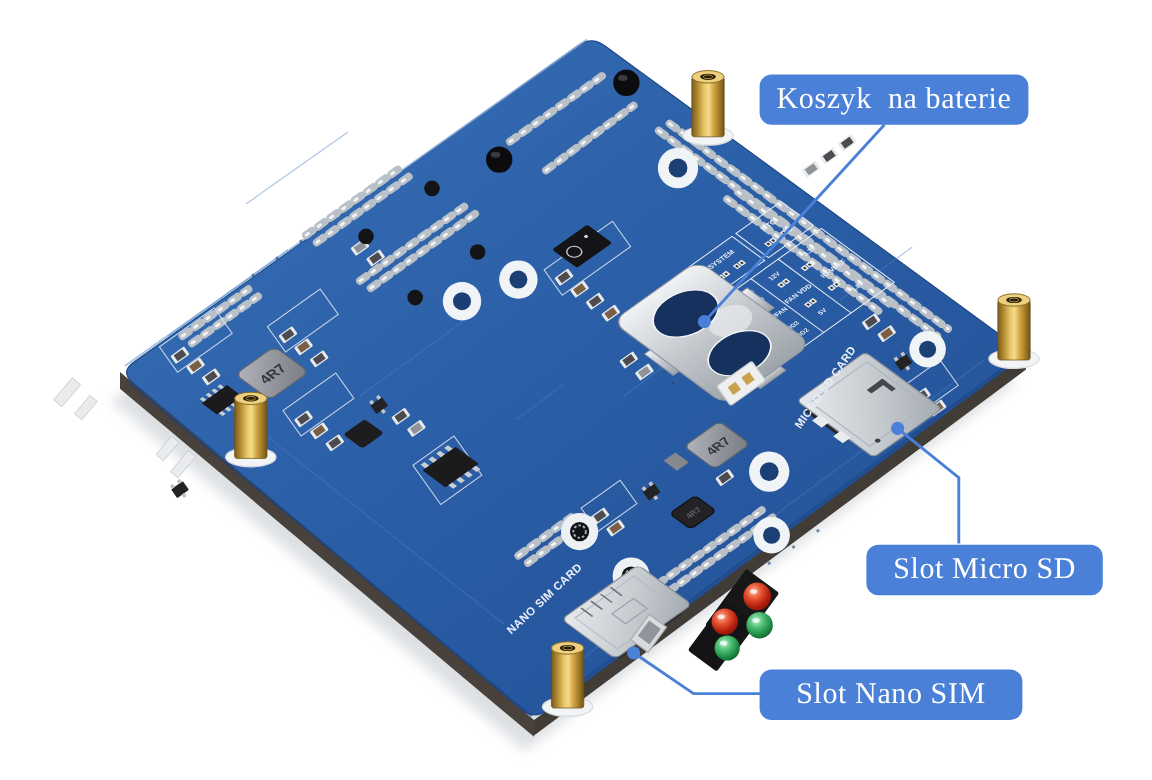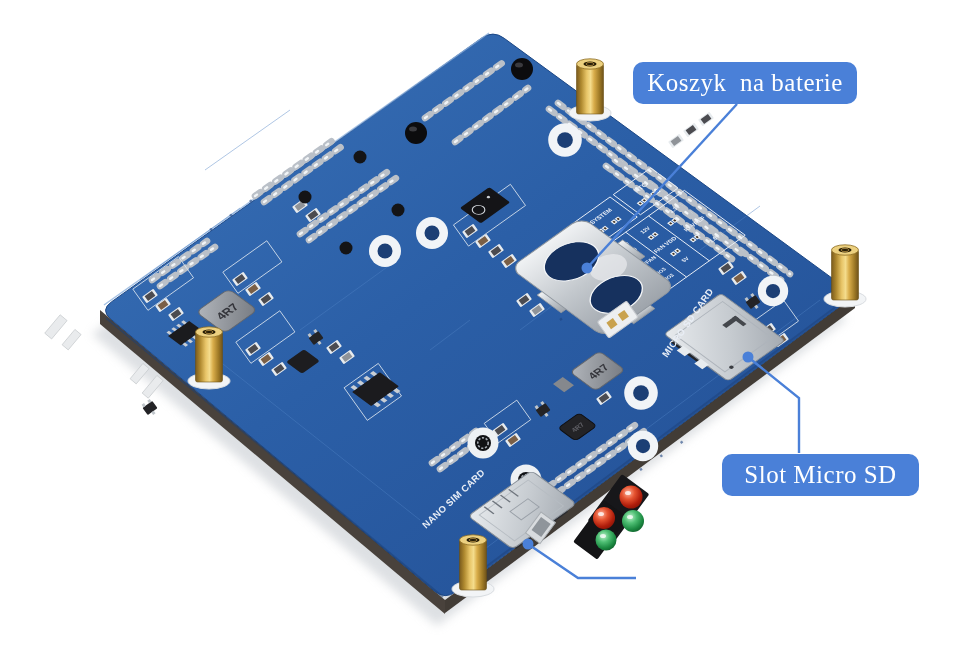--- a/index.html
+++ b/index.html
@@ -409,13 +409,14 @@
     <circle class="callout-dot" cx="587" cy="268" r="5.5"></circle>
     <path class="callout-line" d="M748,357 L799,398 L799,453"></path>
     <circle class="callout-dot" cx="748" cy="357" r="5.5"></circle>
     <path class="callout-line" d="M528,544 L578,578 L636,578"></path>
     <circle class="callout-dot" cx="528" cy="544" r="5.5"></circle>
   </g>
 </svg>
 
 <div class="callout" id="co-batt">Koszyk  na baterie</div>
 <div class="callout" id="co-sd">Slot Micro SD</div>
+<div class="callout" id="co-sim">Slot Nano SIM</div>
 </div>
 
 </body></html>

